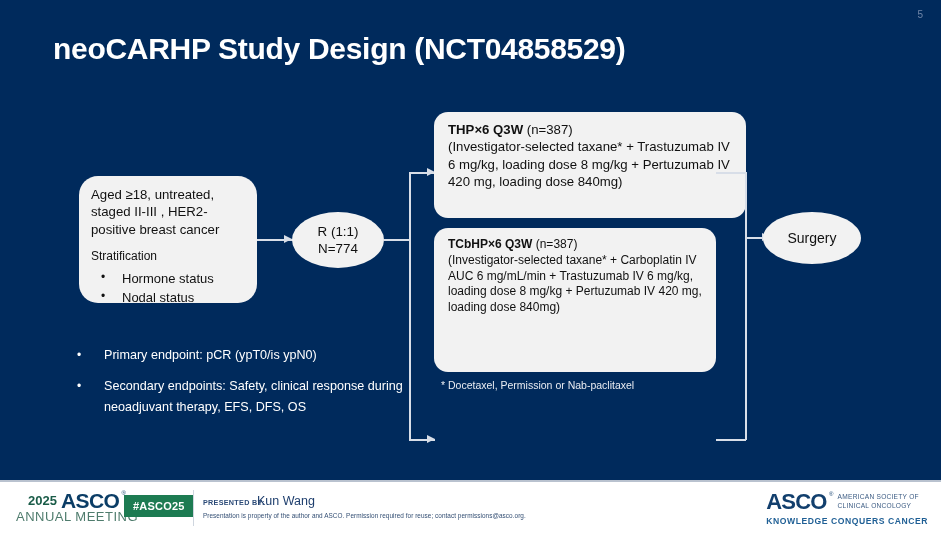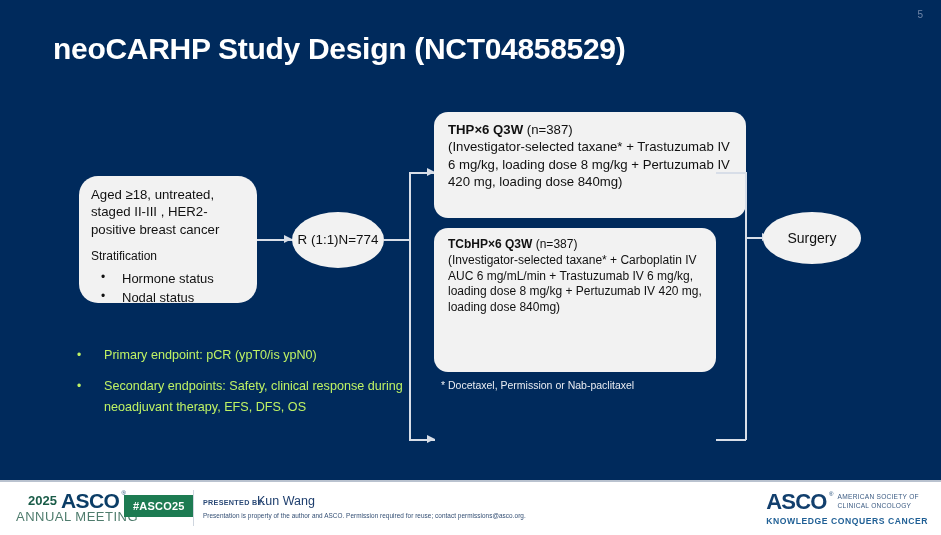--- a/index.html
+++ b/index.html
@@ -82,21 +82,21 @@
   
   #randomization-node {
     position: absolute;
     left: 292px;
     top: 212px;
     width: 92px;
     height: 56px;
     background: #f2f2f2;
     border-radius: 50%;
     display: flex;
-    flex-direction: row;
+    flex-direction: column;
     align-items: center;
     justify-content: center;
     font-size: 13.4px;
     color: #111;
     line-height: 1.3;
   }
 
   
   #arm-top {
     left: 434px;
@@ -156,21 +156,21 @@
     font-size: 10.5px;
     color: #e8ecf2;
   }
 
   
   #endpoints {
     position: absolute;
     left: 74px;
     top: 345px;
     width: 360px;
-    color: #bef264;
+    color: #ffffff;
     font-size: 12.6px;
   }
   #endpoints ul {
     margin: 0;
     padding: 0;
     list-style: none;
   }
   #endpoints li {
     position: relative;
     padding-left: 30px;

